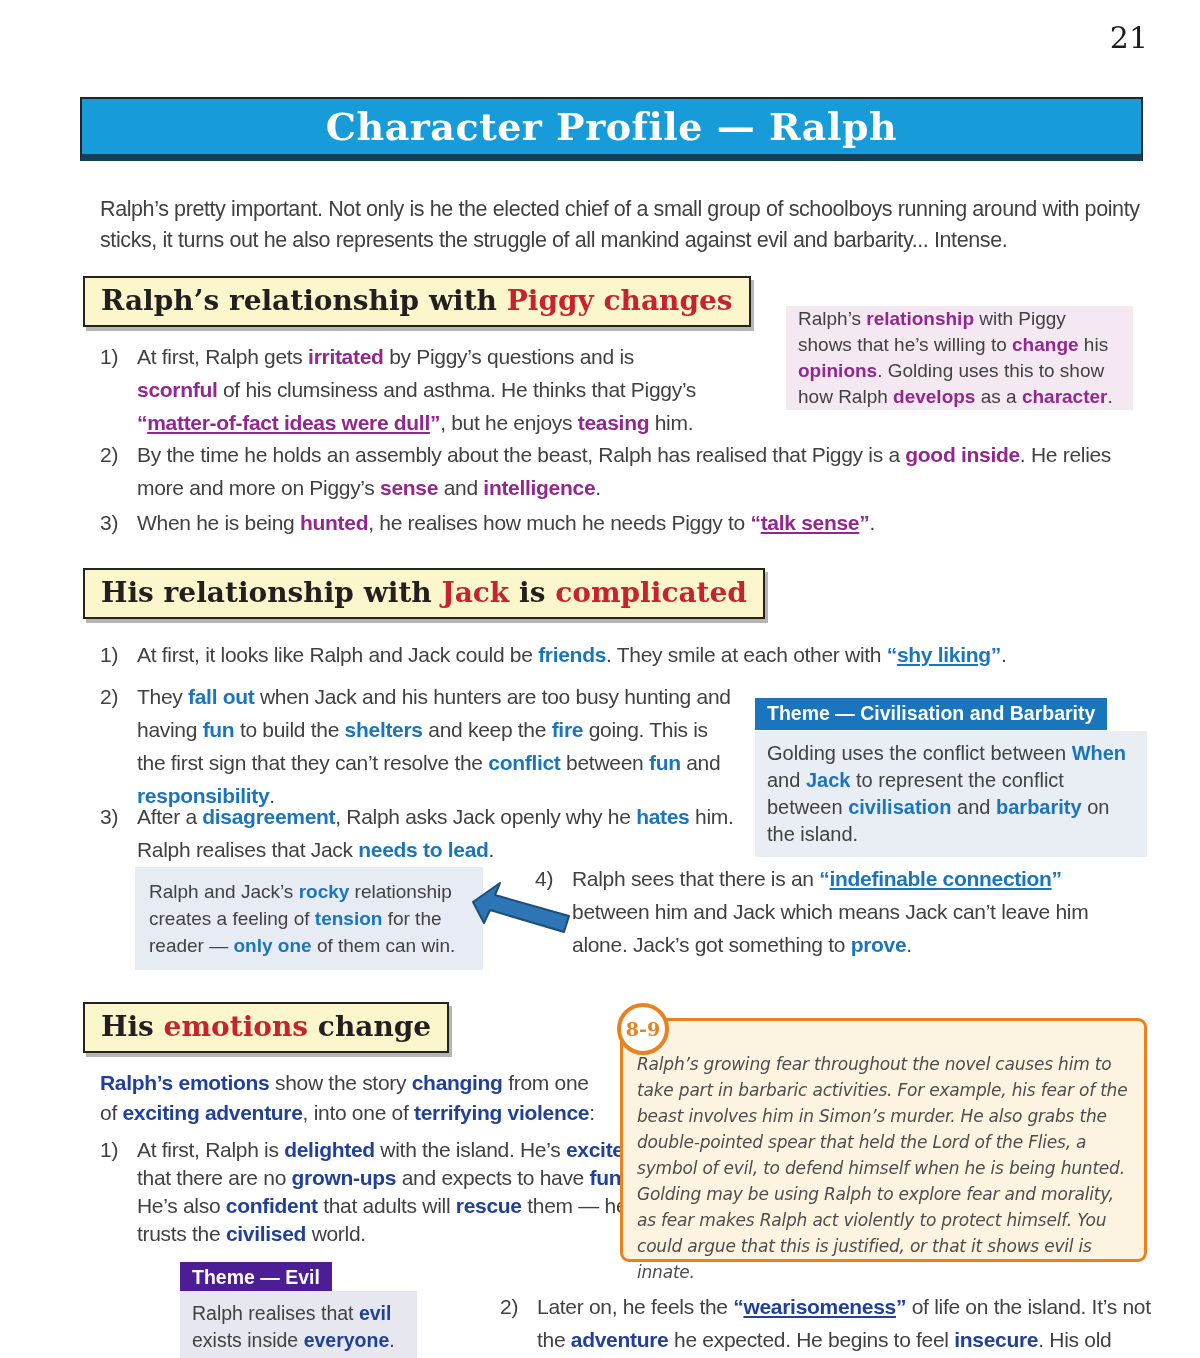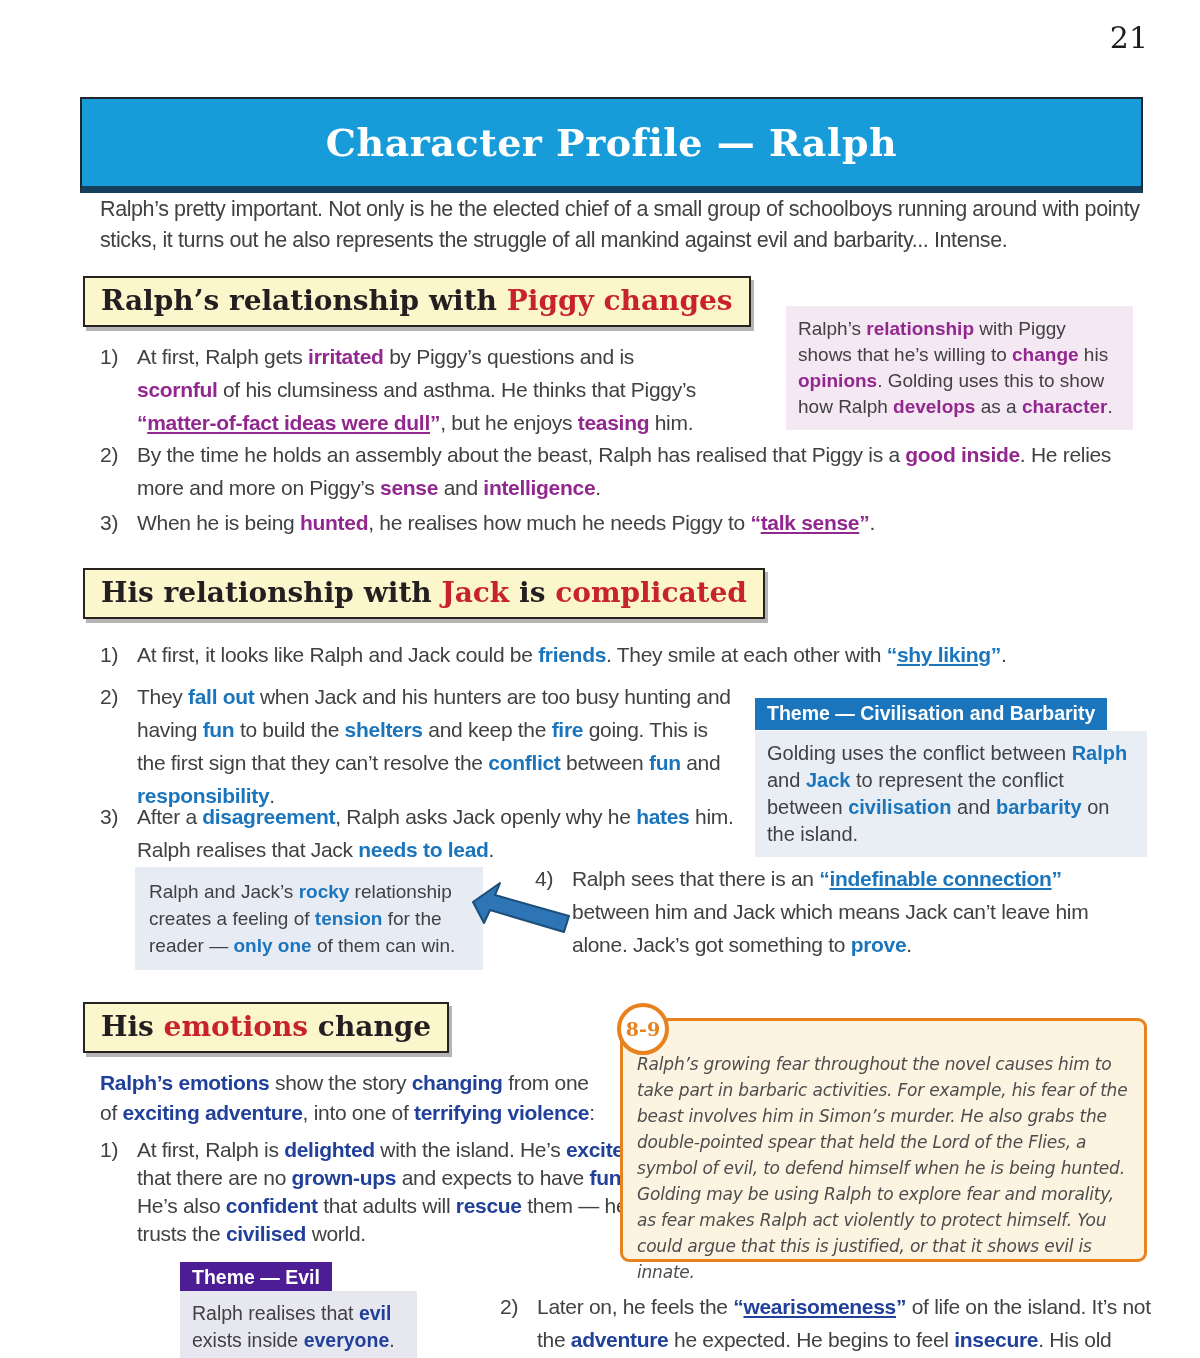--- a/index.html
+++ b/index.html
@@ -10,21 +10,21 @@
     font-family: "Liberation Sans", sans-serif;
     color: #414042;
   }
 
   .page-number {
     position: absolute; top: 20px; right: 52px;
     font-family: "DejaVu Serif", serif; font-size: 30px; color: #1c1c1c;
   }
 
   .banner {
-    position: absolute; left: 80px; top: 97px; width: 1063px; height: 96px;
+    position: absolute; left: 80px; top: 97px; width: 1063px; height: 64px;
     background: #189cd9;
     border: 2px solid #20262b; border-bottom: 7px solid #14405c;
     display: flex; align-items: center; justify-content: center;
     box-sizing: border-box;
   }
   .banner-title {
     font-family: "DejaVu Serif", serif; font-weight: 700;
     font-size: 38px; color: #ffffff; letter-spacing: 0.5px;
   }
 
@@ -58,21 +58,21 @@
   #e-item1 { left: 100px; top: 1136px; line-height: 28px; } #e-item1 .txt { width: 505px; }
   #e-item2 { left: 500px; top: 1290px; line-height: 33px; } #e-item2 .txt { width: 615px; }
 
   .lead {
     position: absolute; left: 100px; top: 1068px; width: 500px;
     font-size: 21px; line-height: 30px; letter-spacing: -0.3px;
   }
 
   .pink-note {
     position: absolute; left: 786px; top: 306px; width: 347px;
-    background: #f4e8f2; padding: 10px 12px; box-sizing: border-box;
+    background: #f4e8f2; padding: 0 12px; box-sizing: border-box;
     font-size: 19px; line-height: 26px;
   }
 
   .theme-header {
     position: absolute; color: #ffffff; font-weight: 700;
     font-size: 19.5px; padding: 4px 12px 5px;
   }
   #theme-civ-header { left: 755px; top: 698px; background: #1b75bc; }
   #theme-evil-header { left: 180px; top: 1262px; background: #4c1d95; }
 
@@ -165,21 +165,21 @@
 <div class="li" id="j-item3">
   <span class="num">3)</span>
   <span class="txt"><span>After a </span><span class="r-b">disagreement</span><span>, Ralph asks Jack openly why he </span><span class="r-b">hates</span><span> him.  Ralph realises that Jack </span><span class="r-b">needs to lead</span><span>.</span></span>
 </div>
 <div class="li" id="j-item4">
   <span class="num">4)</span>
   <span class="txt"><span>Ralph sees that there is an </span><span class="r-b">“</span><span class="r-bu">indefinable connection</span><span class="r-b">”</span><span> between him and Jack which means Jack can’t leave him alone.  Jack’s got something to </span><span class="r-b">prove</span><span>.</span></span>
 </div>
 
 <div class="theme-header" id="theme-civ-header">Theme — Civilisation and Barbarity</div>
-<div class="theme-body" id="theme-civ-body"><span>Golding uses the conflict between </span><span class="r-b">Ralph</span><span> and </span><span class="r-b">Jack</span><span> to represent the conflict between </span><span class="r-b">civilisation</span><span> and </span><span class="r-b">barbarity</span><span> on the island.</span></div>
+<div class="theme-body" id="theme-civ-body"><span>Golding uses the conflict between </span><span class="r-b">When</span><span> and </span><span class="r-b">Jack</span><span> to represent the conflict between </span><span class="r-b">civilisation</span><span> and </span><span class="r-b">barbarity</span><span> on the island.</span></div>
 
 <div class="tension-note"><span>Ralph and Jack’s </span><span class="r-b">rocky</span><span> relationship creates a feeling of </span><span class="r-b">tension</span><span> for the reader — </span><span class="r-b">only one</span><span> of them can win.</span></div>
 <div class="arrow-wrap">
   <svg width="104" height="58" viewBox="0 0 104 58" xmlns="http://www.w3.org/2000/svg">
     <path d="M3 22 L30 3 L25 15 L99 36 L94 52 L20 30 L14 43 Z" fill="#2e75b6" stroke="#1d4e79" stroke-width="2" stroke-linejoin="round"></path>
   </svg>
 </div>
 
 <div class="h-box" id="h-emotions"><span class="r-k">His </span><span class="r-r">emotions</span><span class="r-k"> change</span></div>
 

